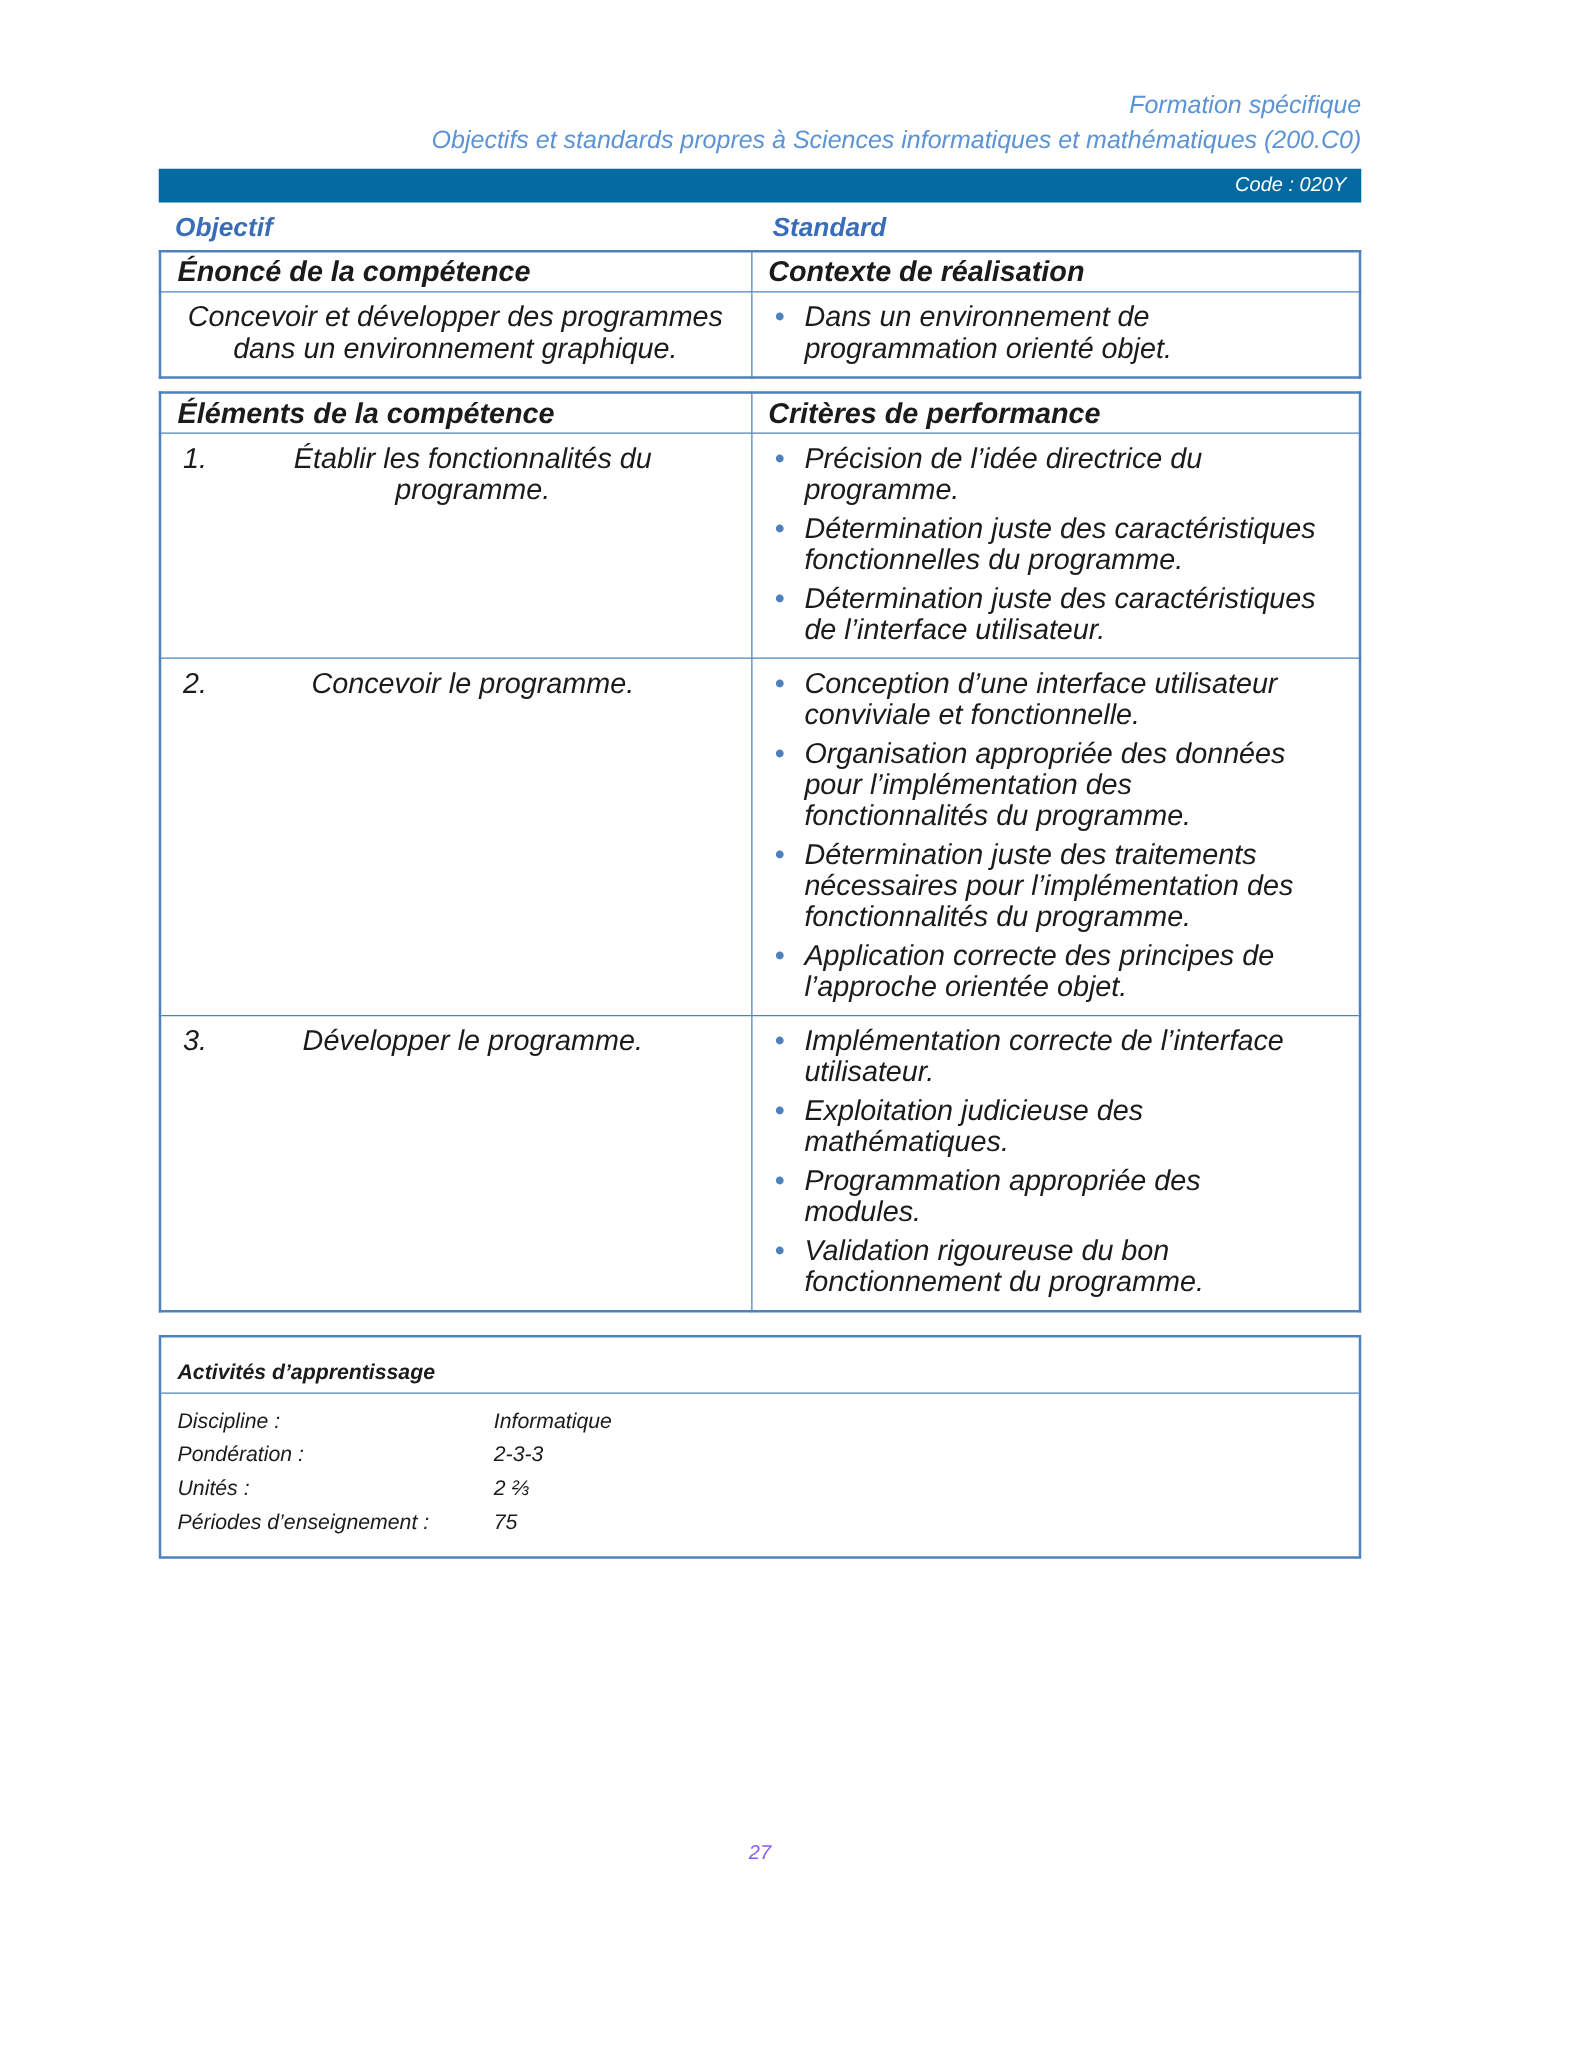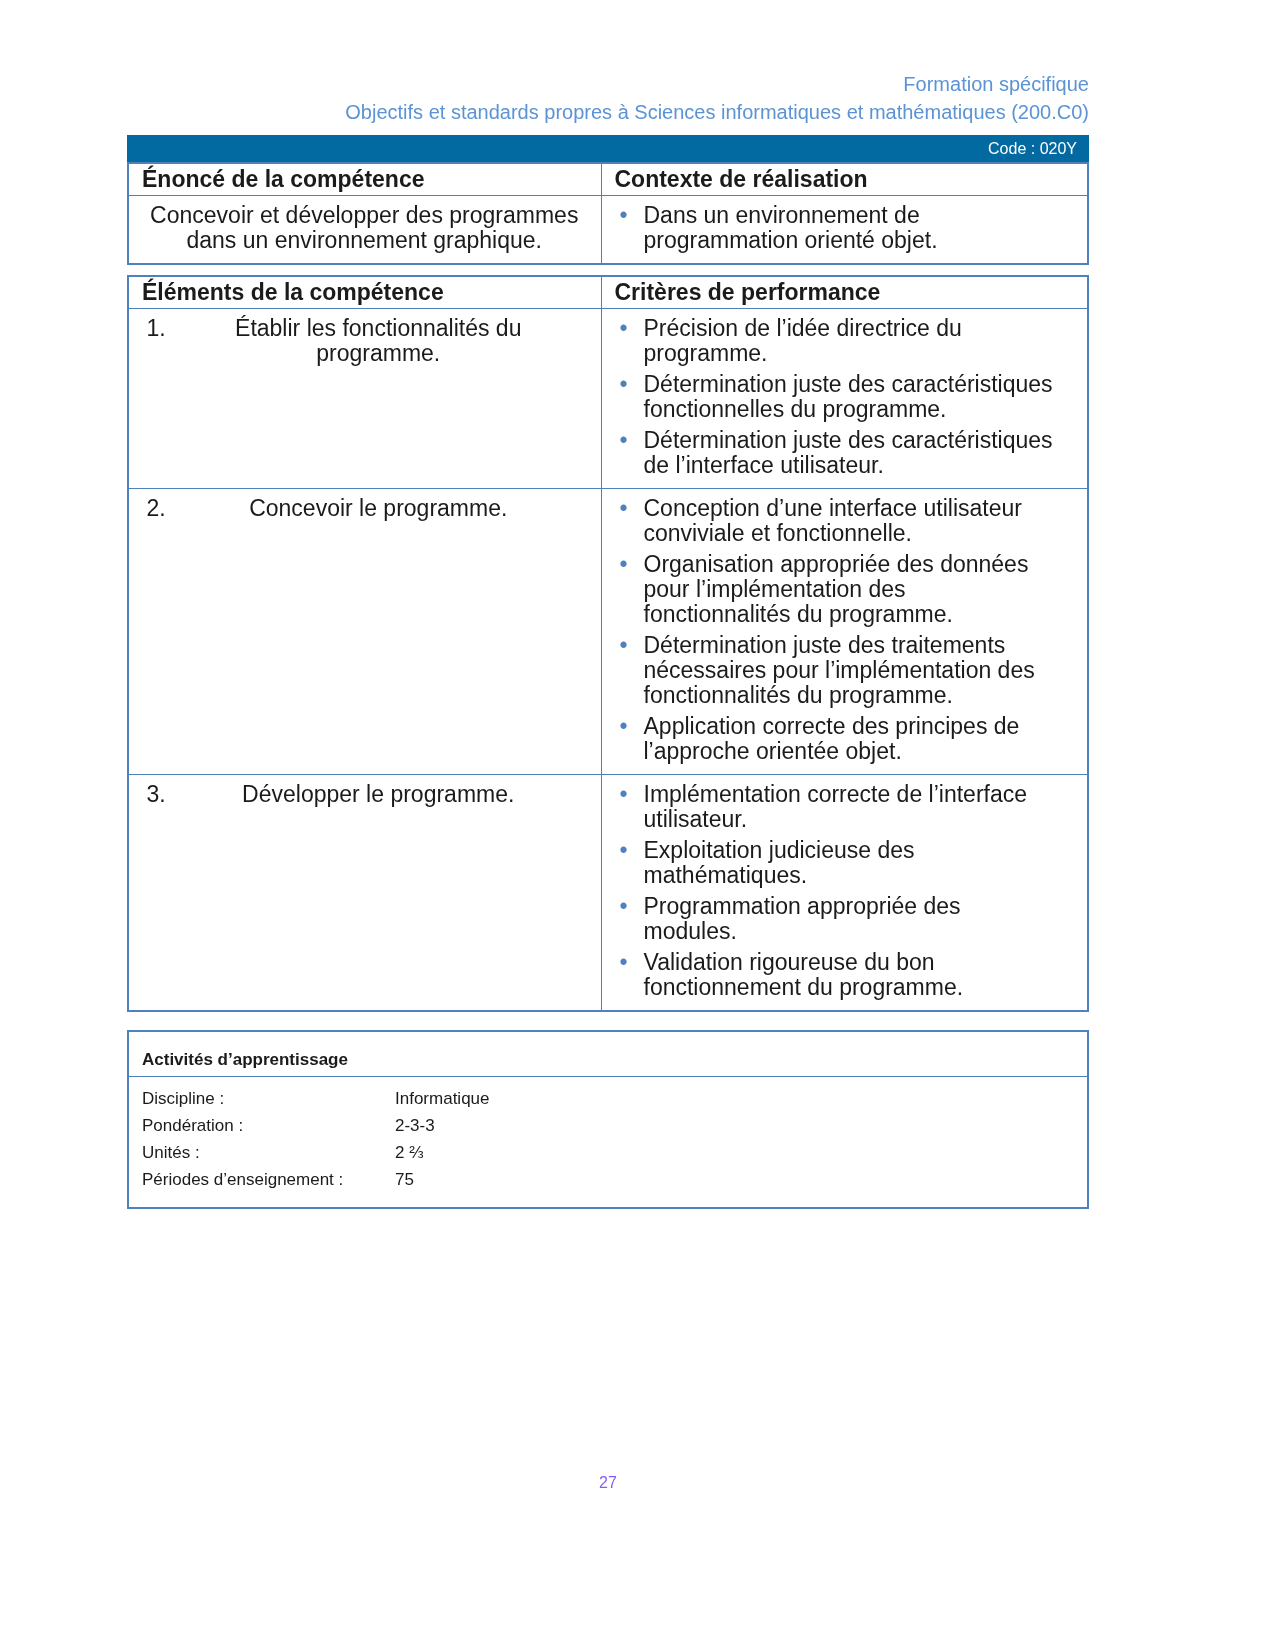--- a/index.html
+++ b/index.html
@@ -5,20 +5,21 @@
   * { margin: 0; padding: 0; box-sizing: border-box; }
   html, body { background: #ffffff; }
   .page {
     position: relative;
     width: 1109px;
     height: 1650px;
     background: #ffffff;
     font-family: "Liberation Sans", sans-serif;
     color: #1b1b1b;
     overflow: hidden;
+    font-style: italic;
   }
   .content { position: absolute; left: 127px; top: 0; width: 962px; }
 
   .doc-header {
     padding-top: 70px;
     text-align: right;
     color: #5b93d5;
     font-size: 20px;
     line-height: 28px;
   }
@@ -98,20 +99,24 @@
 
     <div class="doc-header">
       <div>Formation spécifique</div>
       <div>Objectifs et standards propres à Sciences informatiques et mathématiques (200.C0)</div>
     </div>
 
     <div class="code-bar">
       <span>Code : 020Y</span>
     </div>
 
+    <div class="col-titles">
+      <div class="lt">Objectif</div>
+      <div class="rt">Standard</div>
+    </div>
 
     <table class="grid">
       <colgroup>
           <col class="c-left">
           <col>
         </colgroup>
       <tbody>
           <tr class="hdr-row">
         <td>
           <span>Énoncé de la compétence</span>

